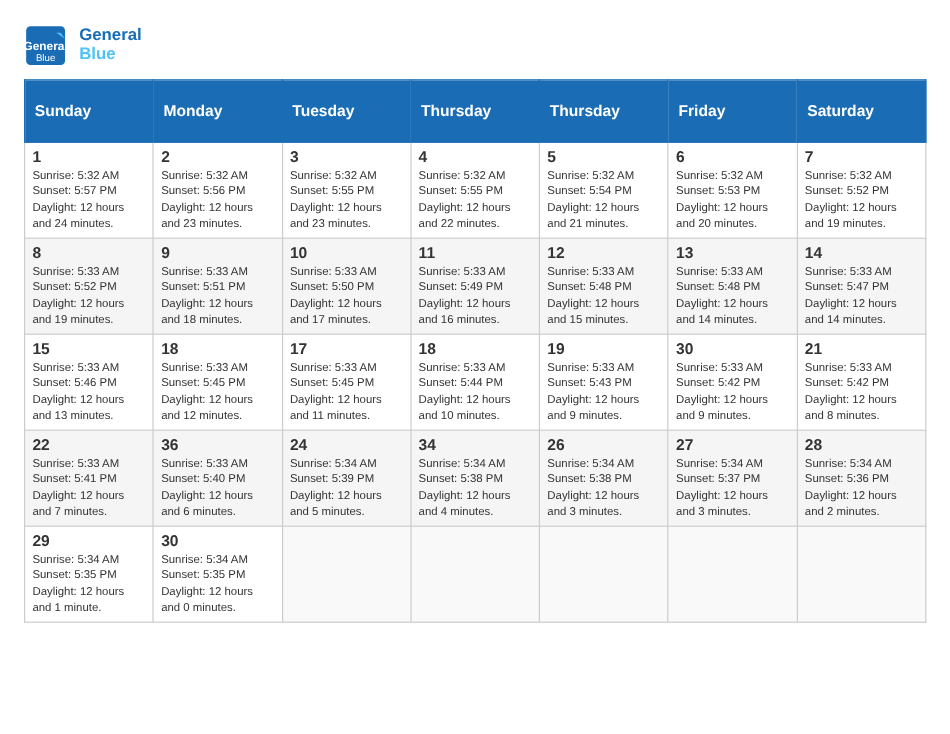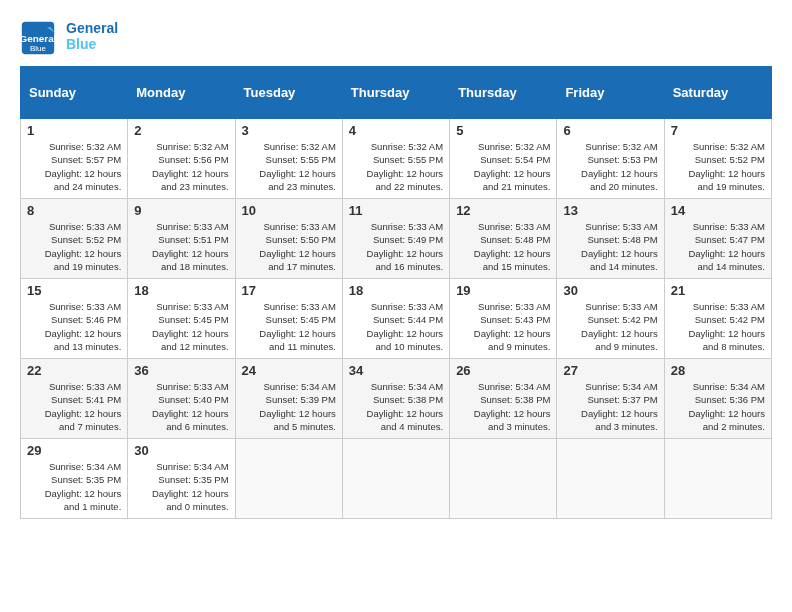--- a/index.html
+++ b/index.html
@@ -67,21 +67,20 @@
     .day-number {
       font-size: 13px;
       font-weight: bold;
       display: block;
       margin-bottom: 2px;
     }
     .day-info {
       font-size: 9.5px;
       line-height: 1.4;
       color: #333;
-      text-align: right;
     }
     .week-row td {
       background: #fff;
     }
     .week-row:nth-child(even) td {
       background: #f5f5f5;
     }
   </style>
 </head>
 <body>

